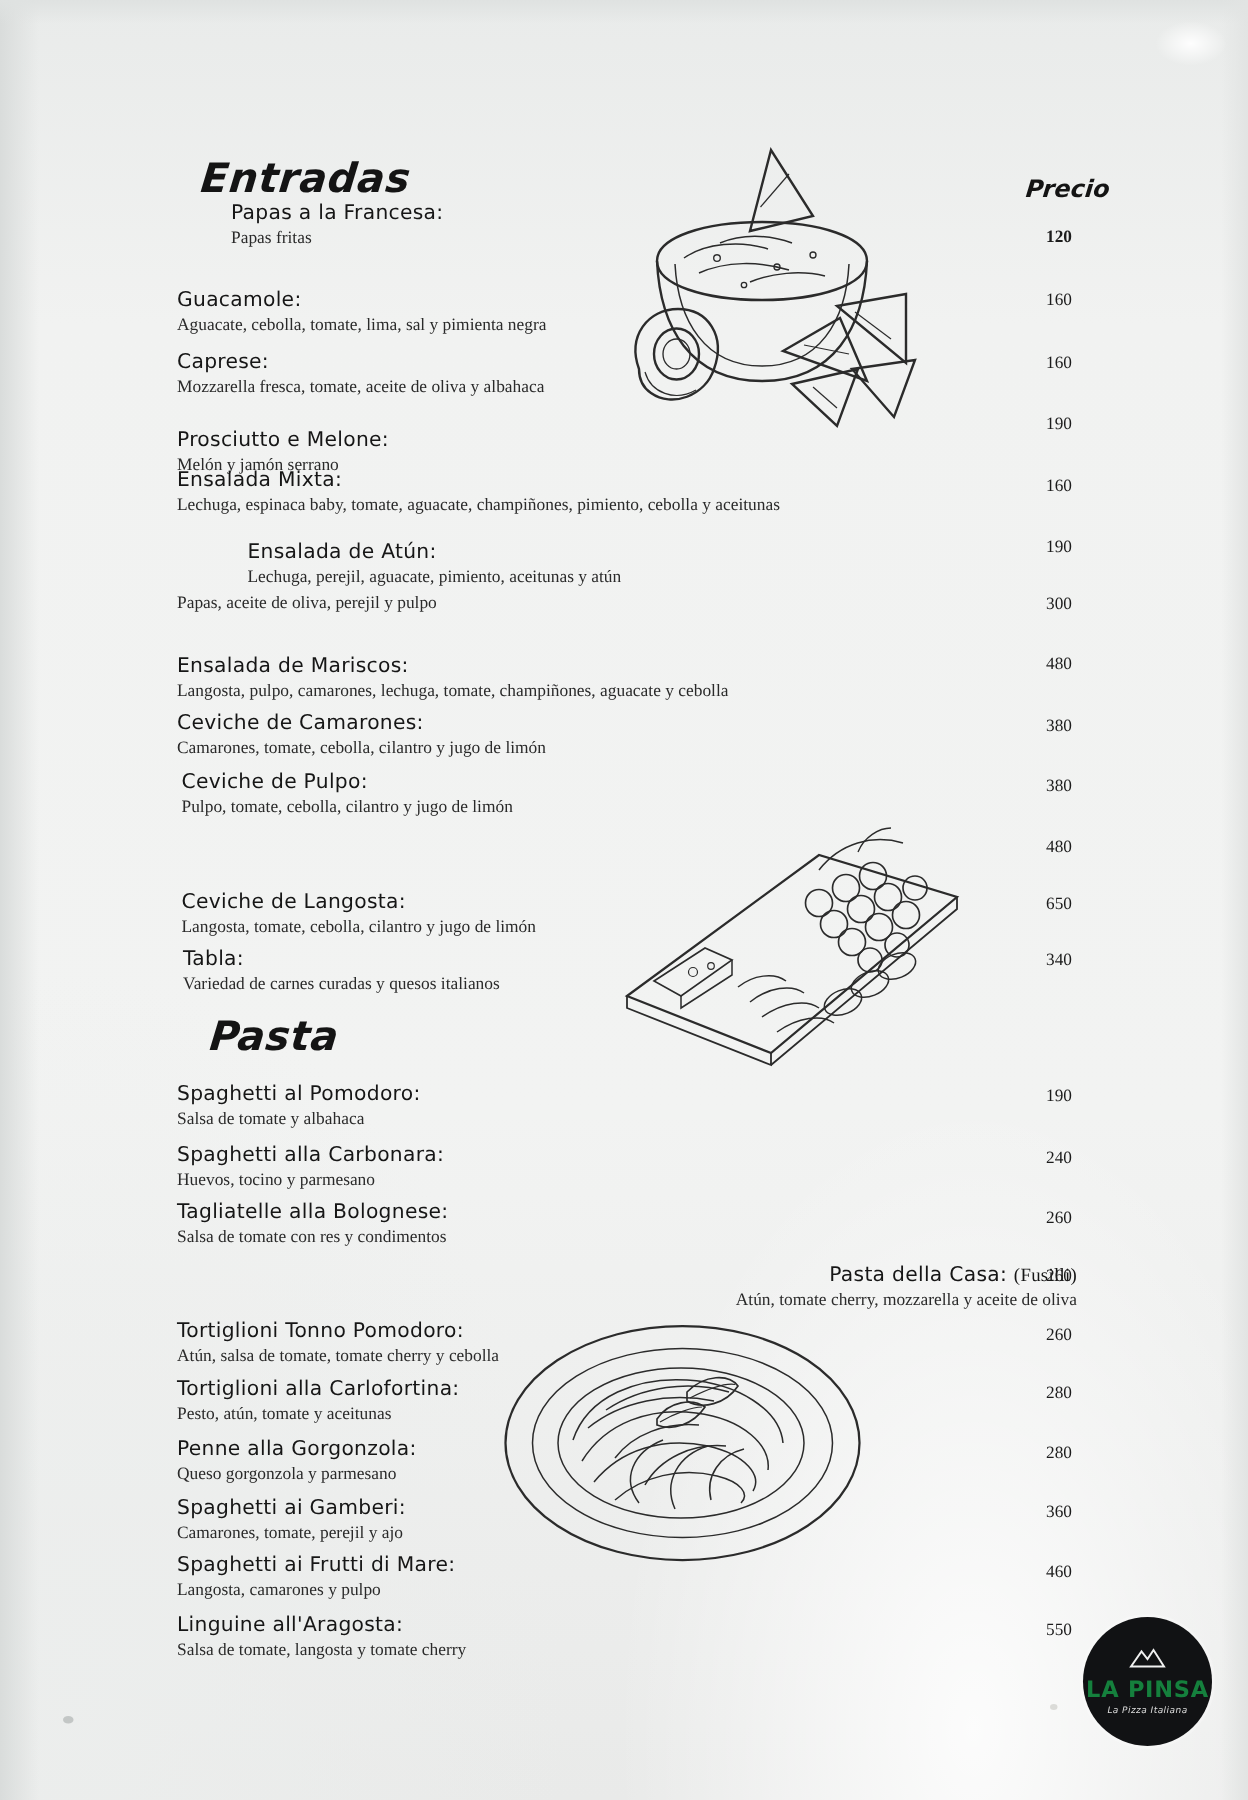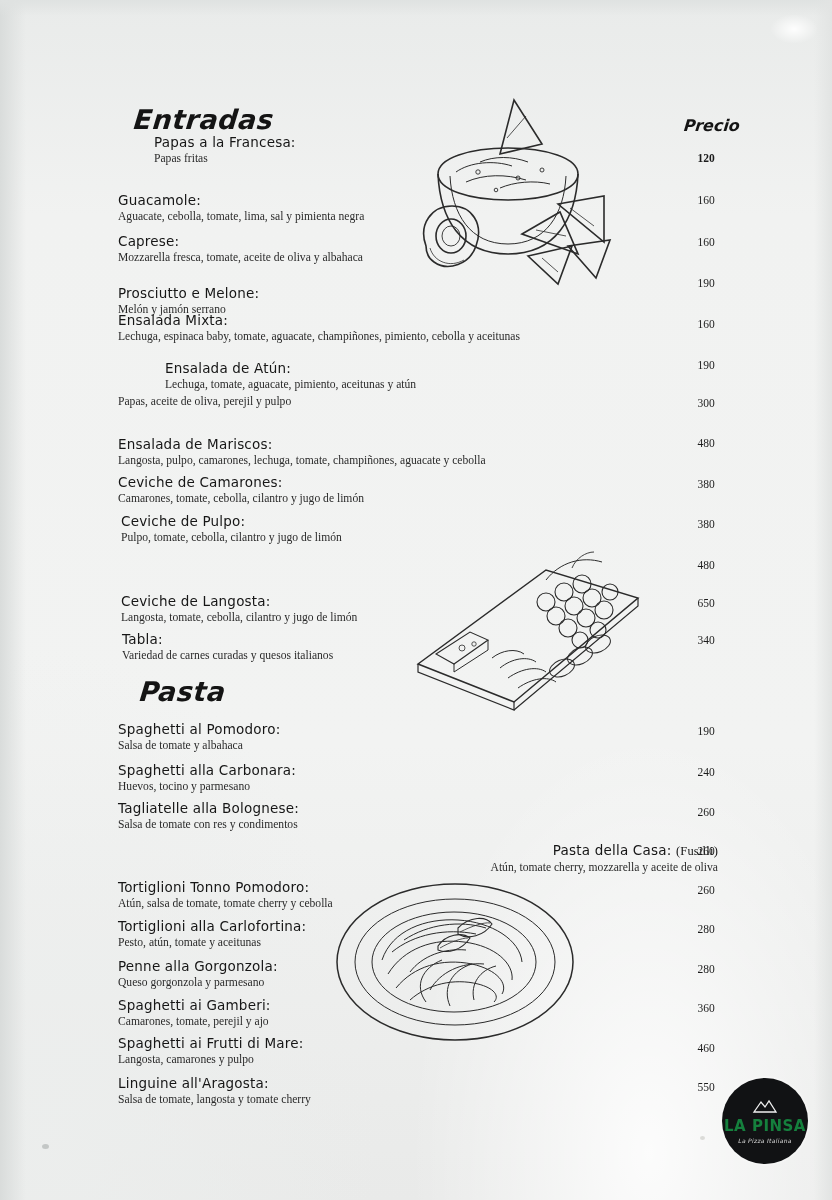--- a/index.html
+++ b/index.html
@@ -287,21 +287,21 @@
   <div class="price" style="left:683px; top:277px;">190</div>
 
   <div class="item" style="top:312px;">
     <div class="name">Ensalada Mixta:</div>
     <div class="desc">Lechuga, espinaca baby, tomate, aguacate, champiñones, pimiento, cebolla y aceitunas</div>
   </div>
   <div class="price" style="left:683px; top:318px;">160</div>
 
   <div class="item" style="top:360px;margin-left:47px;">
     <div class="name">Ensalada de Atún:</div>
-    <div class="desc">Lechuga, tomate, aguacate, pimiento, aceitunas y atún</div>
+    <div class="desc">Lechuga, perejil, aguacate, pimiento, aceitunas y atún</div>
   </div>
   <div class="price" style="left:683px; top:359px;">190</div>
 
   <div class="item" style="top:393px;">
     <div class="desc">Papas, aceite de oliva, perejil y pulpo</div>
   </div>
   <div class="price" style="left:683px; top:397px;">300</div>
 
   <div class="item" style="top:436px;">
     <div class="name">Ensalada de Mariscos:</div>

